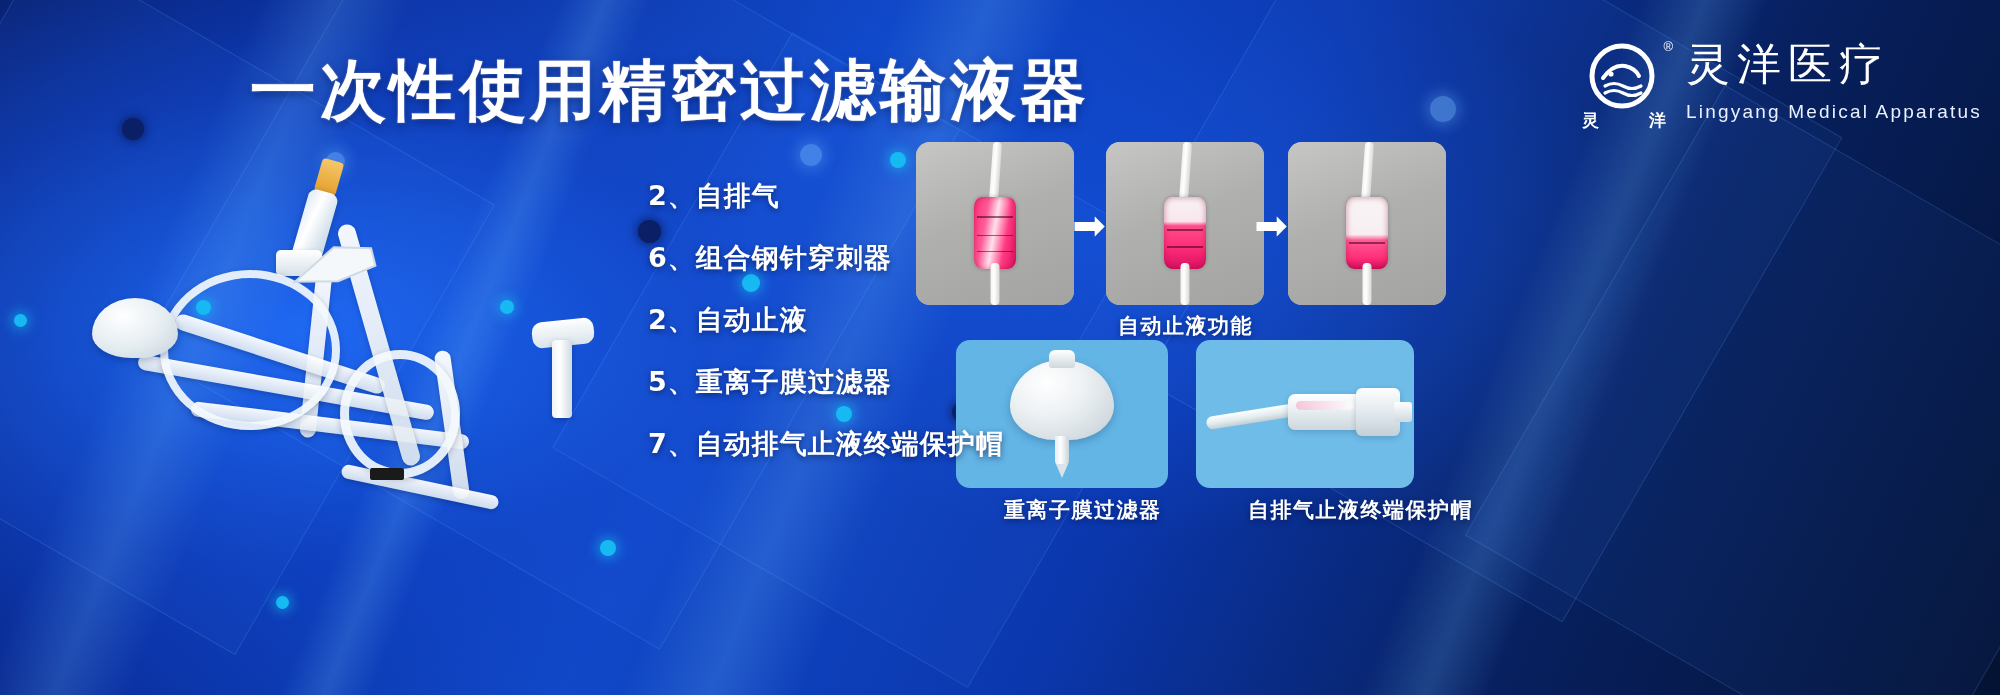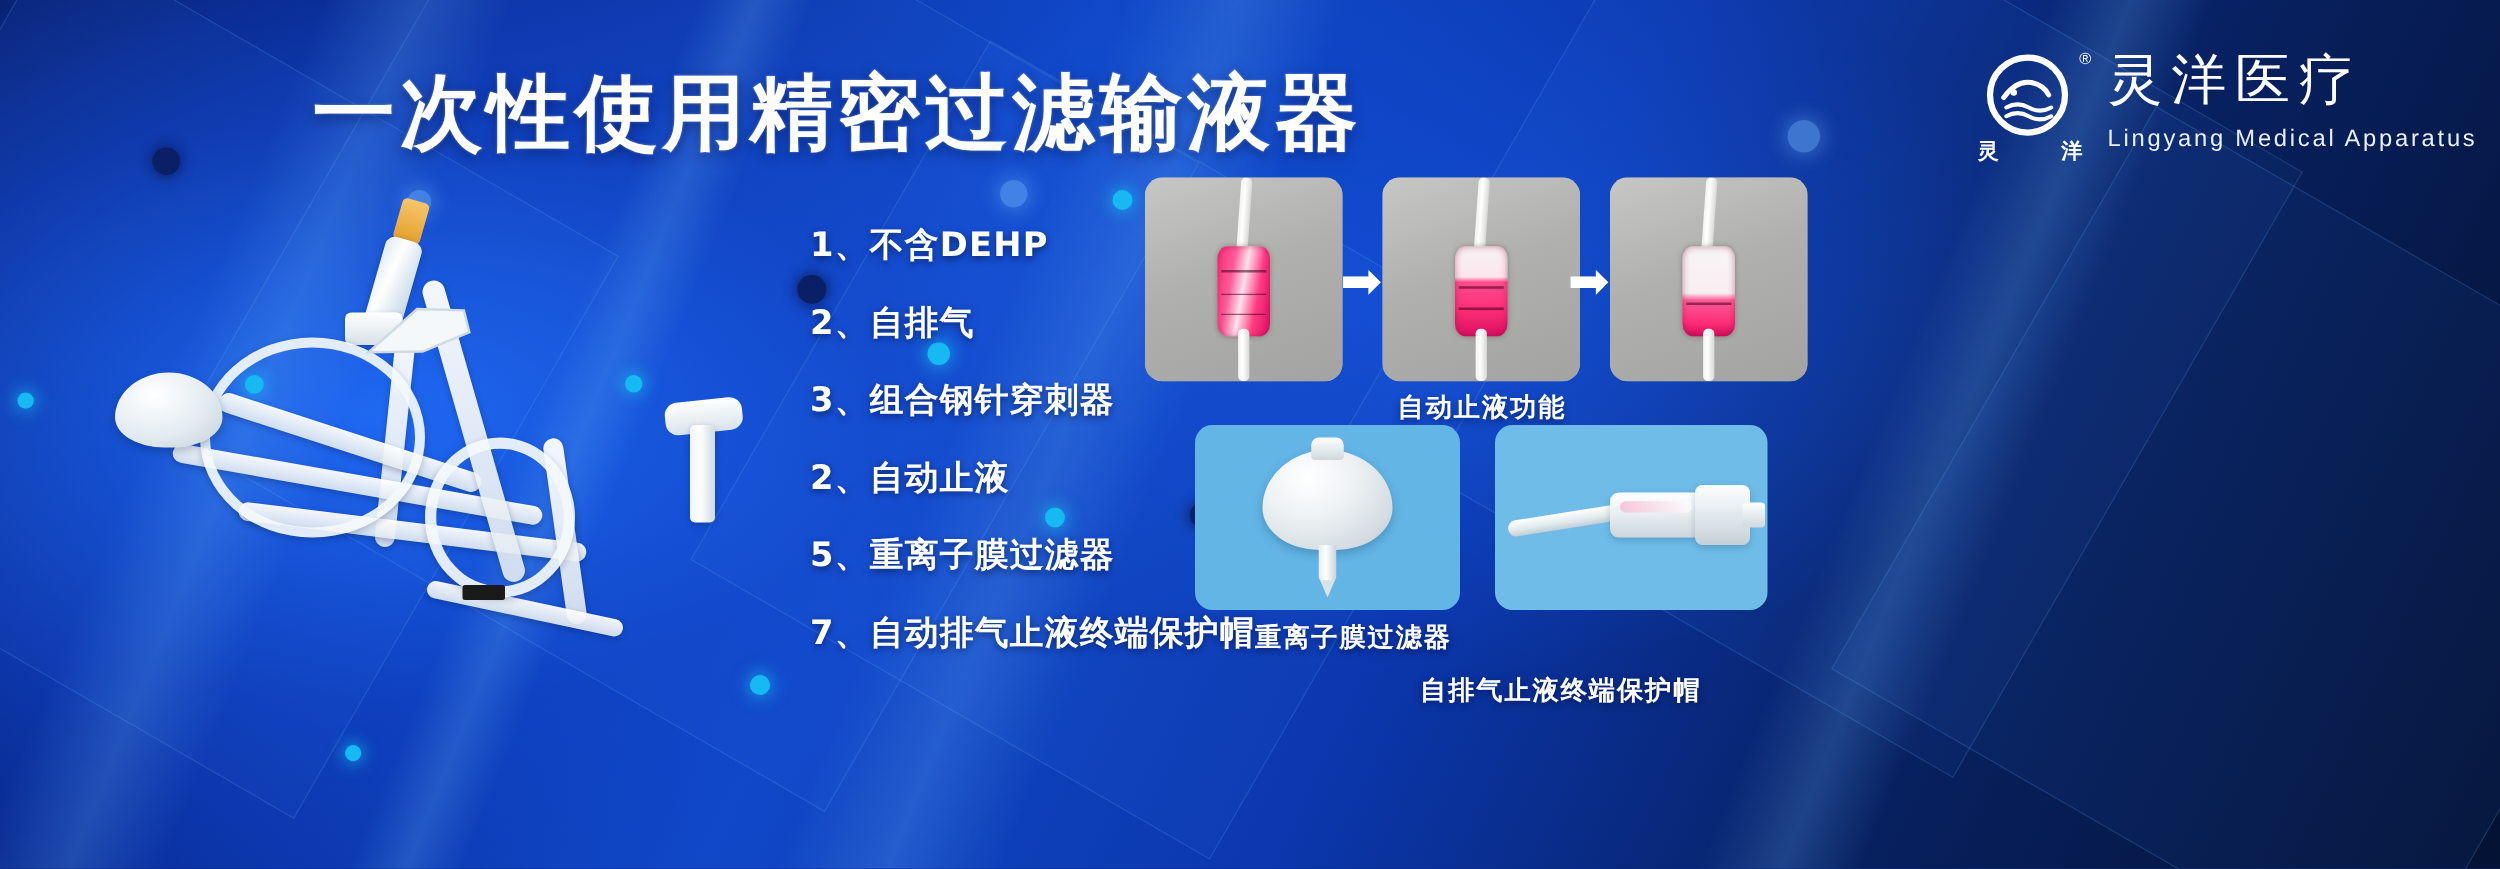--- a/index.html
+++ b/index.html
@@ -219,21 +219,21 @@
 
   .caption {
     position:absolute;
     color:#ffffff; font-size:21px; font-weight:bold;
     letter-spacing:1.5px; white-space:nowrap;
     font-family:Liberation Mono, monospace;
     text-shadow:0 2px 6px rgba(0,15,60,0.6);
   }
   #cap-top   { left:1118px; top:312px; }
   #cap-b1    { left:988px;  top:496px;padding-left:16px; }
-  #cap-b2    { left:1136px; top:496px;margin-top:42px; }
+  #cap-b2    { left:1248px; top:496px; }
 
   
   #product { position:absolute; left:40px; top:150px; width:620px; height:400px; }
   .tb {
     position:absolute;
     background:linear-gradient(180deg,rgba(255,255,255,0.95),rgba(226,234,240,0.9));
     border-radius:40px;
     box-shadow:0 2px 5px rgba(0,20,60,0.28);
   }
   .ring {
@@ -415,21 +415,20 @@
 
   <div class="panel bottom b2">
     <div class="conn-tube"></div>
     <div class="conn-body"></div>
     <div class="conn-head"></div>
     <div class="conn-nose"></div>
   </div>
   <div class="caption" id="cap-b2">自排气止液终端保护帽</div>
 
   <div id="features">
-    <div class="feature">1、不含DEHP</div>
     <div class="feature">2、自排气</div>
-    <div class="feature">3、组合钢针穿刺器</div>
+    <div class="feature">6、组合钢针穿刺器</div>
     <div class="feature">2、自动止液</div>
     <div class="feature">5、重离子膜过滤器</div>
     <div class="feature">7、自动排气止液终端保护帽</div>
   </div>
 
 </div>
 
 </body></html>

